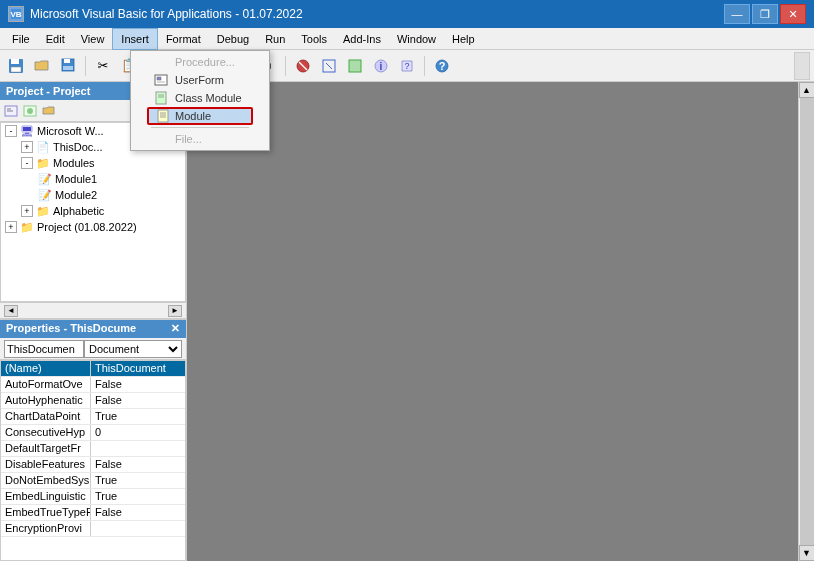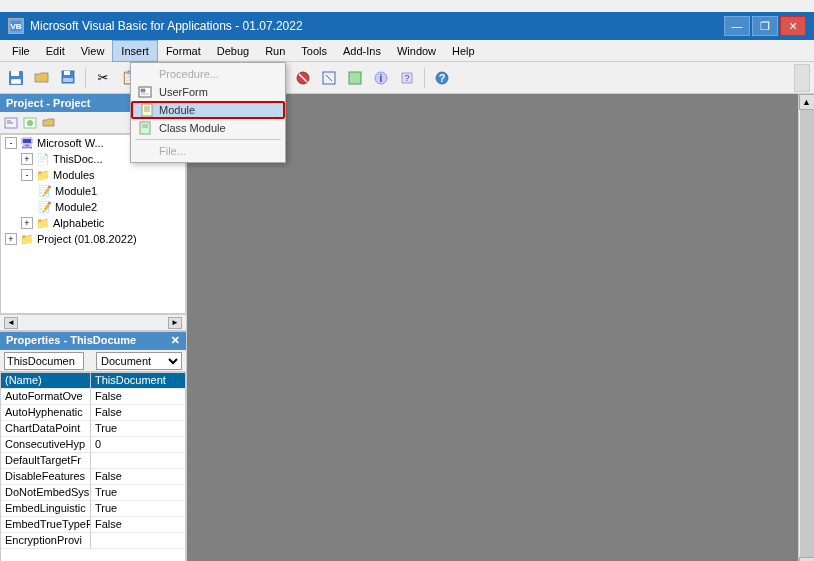--- a/index.html
+++ b/index.html
@@ -15,21 +15,20 @@
     
     .title-bar {
       background: #1a6bb5;
       color: white;
       height: 28px;
       display: flex;
       align-items: center;
       justify-content: space-between;
       padding: 0 8px;
       user-select: none;
-      margin-top: 12px;
     }
     .title-bar-left {
       display: flex;
       align-items: center;
       gap: 6px;
     }
     .title-bar-icon {
       width: 16px;
       height: 16px;
       background: #4a90d9;
@@ -94,22 +93,22 @@
 
     
     .dropdown-menu {
       position: absolute;
       top: 22px;
       left: 130px;
       background: #f5f5f5;
       border: 1px solid #aaa;
       box-shadow: 2px 2px 6px rgba(0,0,0,0.25);
       z-index: 100;
-      width: 156px;
-      padding: 2px 0;
+      width: 140px;
+      padding: 2px 16px;
     }
     .dropdown-item {
       padding: 3px 8px 3px 28px;
       cursor: pointer;
       display: flex;
       align-items: center;
       gap: 6px;
       font-size: 11px;
       color: #333;
       position: relative;
@@ -307,21 +306,21 @@
       display: flex;
       align-items: flex-start;
       justify-content: space-between;
     }
     .properties-object-row {
       display: flex;
       align-items: center;
       padding: 2px 4px;
       background: #f0f0f0;
       border-bottom: 1px solid #ccc;
-      gap: 12px;
+      gap: 0;
       height: 22px;
     }
     .properties-object-input {
       width: 80px;
       height: 18px;
       border: 1px solid #999;
       background: white;
       font-size: 11px;
       padding: 0 2px;
     }
@@ -462,40 +461,40 @@
     <div class="dropdown-item">
       <span class="item-icon">
         <svg width="14" height="14" viewBox="0 0 14 14">
           <rect x="1" y="2" width="12" height="10" fill="white" stroke="#666" stroke-width="1"></rect>
           <rect x="3" y="4" width="4" height="3" fill="#8888cc" stroke="#666" stroke-width="0.5"></rect>
           <line x1="3" y1="9" x2="11" y2="9" stroke="#666" stroke-width="0.5"></line>
         </svg>
       </span>
       UserForm
     </div>
+    <div class="dropdown-item">
+      <span class="item-icon">
+        <svg width="14" height="14" viewBox="0 0 14 14">
+          <rect x="2" y="1" width="10" height="12" fill="#ccffcc" stroke="#999" stroke-width="1"></rect>
+          <line x1="4" y1="4" x2="10" y2="4" stroke="#888" stroke-width="0.8"></line>
+          <line x1="4" y1="6" x2="10" y2="6" stroke="#888" stroke-width="0.8"></line>
+        </svg>
+      </span>
+      Class Module
+    </div>
     <div class="dropdown-item highlighted">
       <span class="item-icon">
         <svg width="14" height="14" viewBox="0 0 14 14">
           <rect x="2" y="1" width="10" height="12" fill="#ffffcc" stroke="#999" stroke-width="1"></rect>
           <line x1="4" y1="4" x2="10" y2="4" stroke="#888" stroke-width="0.8"></line>
           <line x1="4" y1="6" x2="10" y2="6" stroke="#888" stroke-width="0.8"></line>
           <line x1="4" y1="8" x2="10" y2="8" stroke="#888" stroke-width="0.8"></line>
         </svg>
       </span>
       Module
-    </div>
-    <div class="dropdown-item">
-      <span class="item-icon">
-        <svg width="14" height="14" viewBox="0 0 14 14">
-          <rect x="2" y="1" width="10" height="12" fill="#ccffcc" stroke="#999" stroke-width="1"></rect>
-          <line x1="4" y1="4" x2="10" y2="4" stroke="#888" stroke-width="0.8"></line>
-          <line x1="4" y1="6" x2="10" y2="6" stroke="#888" stroke-width="0.8"></line>
-        </svg>
-      </span>
-      Class Module
     </div>
     <div class="dropdown-separator"></div>
     <div class="dropdown-item disabled">
       <span class="item-icon"></span>
       File...
     </div>
   </div>
 </div>
 
 <div class="toolbar">

